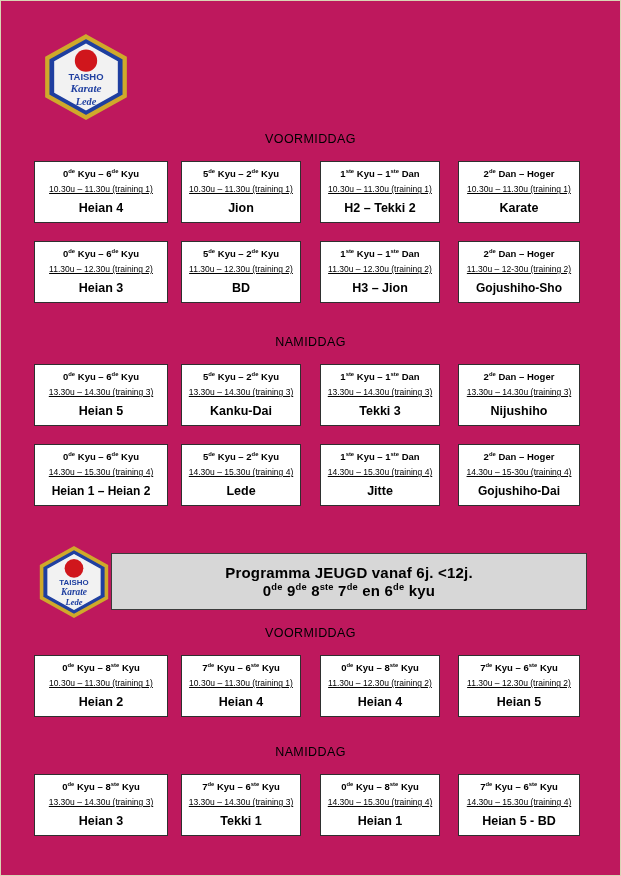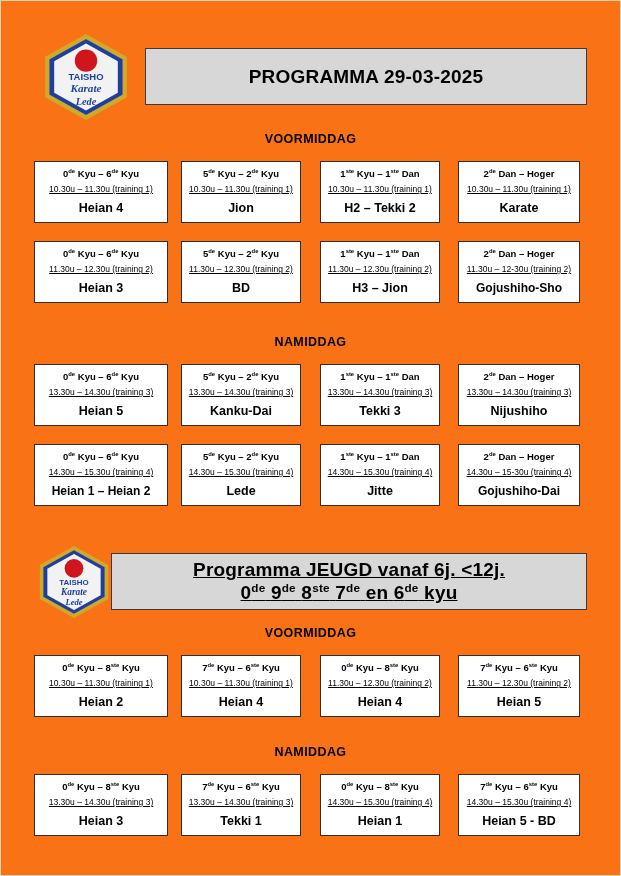--- a/index.html
+++ b/index.html
@@ -14,21 +14,21 @@
     color: #000;
     position: relative;
     overflow: hidden;
   }
   .page {
     position: relative;
     width: 621px;
     height: 876px;
     box-sizing: border-box;
     border: 1px solid #d9d5b4;
-    background: #f97316;
+    background: #be185d;
   }
 
   
   .title-bar {
     position: absolute;
     background: #d7d7d7;
     border: 1px solid #3b3b3b;
     display: flex;
     align-items: center;
     justify-content: center;
@@ -48,38 +48,38 @@
   #title-bar-1 .title-text { font-size: 19px; }
 
   #title-bar-2 {
     left: 110px;
     top: 552px;
     width: 474px;
     height: 55px;
     flex-direction: column;
     line-height: 1.15;
   }
-  #title-bar-2 .title-text { font-size: 19px; text-decoration: underline; }
+  #title-bar-2 .title-text { font-size: 15px; }
   sup.sup { font-size: 0.62em; vertical-align: super; }
 
   
   .logo {
     position: absolute;
     width: 86px;
     height: 86px;
   }
   #logo-1 { left: 42px; top: 33px; }
   #logo-2 { left: 37px; top: 545px; width: 72px; height: 72px; }
 
   
   .section-heading {
     position: absolute;
     width: 100%;
     text-align: center;
-    font-weight: bold;
+    font-weight: normal;
     font-size: 12.5px;
     letter-spacing: 0.4px;
   }
 
   
   .card {
     position: absolute;
     background: #ffffff;
     border: 1px solid #2f2f2f;
     box-sizing: border-box;
@@ -114,23 +114,20 @@
     <svg viewBox="0 0 100 100" width="86" height="86">
       <polygon points="50,3 95,28 95,72 50,97 5,72 5,28" fill="#1f3fa0" stroke="#cfa92a" stroke-width="5"></polygon>
       <polygon points="50,10 88,31 88,69 50,90 12,69 12,31" fill="#f2f2f2" stroke="#1f3fa0" stroke-width="2"></polygon>
       <circle cx="50" cy="31" r="13" fill="#d0161c"></circle>
       <text x="50" y="54" font-family="Liberation Sans, sans-serif" font-size="11" font-weight="bold" fill="#1f3fa0" text-anchor="middle">TAISHO</text>
       <text x="50" y="68" font-family="Liberation Serif, serif" font-size="13" font-style="italic" font-weight="bold" fill="#1f3fa0" text-anchor="middle">Karate</text>
       <text x="50" y="82" font-family="Liberation Serif, serif" font-size="12" font-style="italic" font-weight="bold" fill="#1f3fa0" text-anchor="middle">Lede</text>
     </svg>
   </div>
 
-  <div class="title-bar" id="title-bar-1">
-    <div class="title-text">PROGRAMMA 29-03-2025</div>
-  </div>
 
   <div class="logo" id="logo-2">
     <svg viewBox="0 0 100 100" width="72" height="72">
       <polygon points="50,3 95,28 95,72 50,97 5,72 5,28" fill="#1f3fa0" stroke="#cfa92a" stroke-width="5"></polygon>
       <polygon points="50,10 88,31 88,69 50,90 12,69 12,31" fill="#f2f2f2" stroke="#1f3fa0" stroke-width="2"></polygon>
       <circle cx="50" cy="31" r="13" fill="#d0161c"></circle>
       <text x="50" y="54" font-family="Liberation Sans, sans-serif" font-size="11" font-weight="bold" fill="#1f3fa0" text-anchor="middle">TAISHO</text>
       <text x="50" y="68" font-family="Liberation Serif, serif" font-size="13" font-style="italic" font-weight="bold" fill="#1f3fa0" text-anchor="middle">Karate</text>
       <text x="50" y="82" font-family="Liberation Serif, serif" font-size="12" font-style="italic" font-weight="bold" fill="#1f3fa0" text-anchor="middle">Lede</text>
     </svg>

